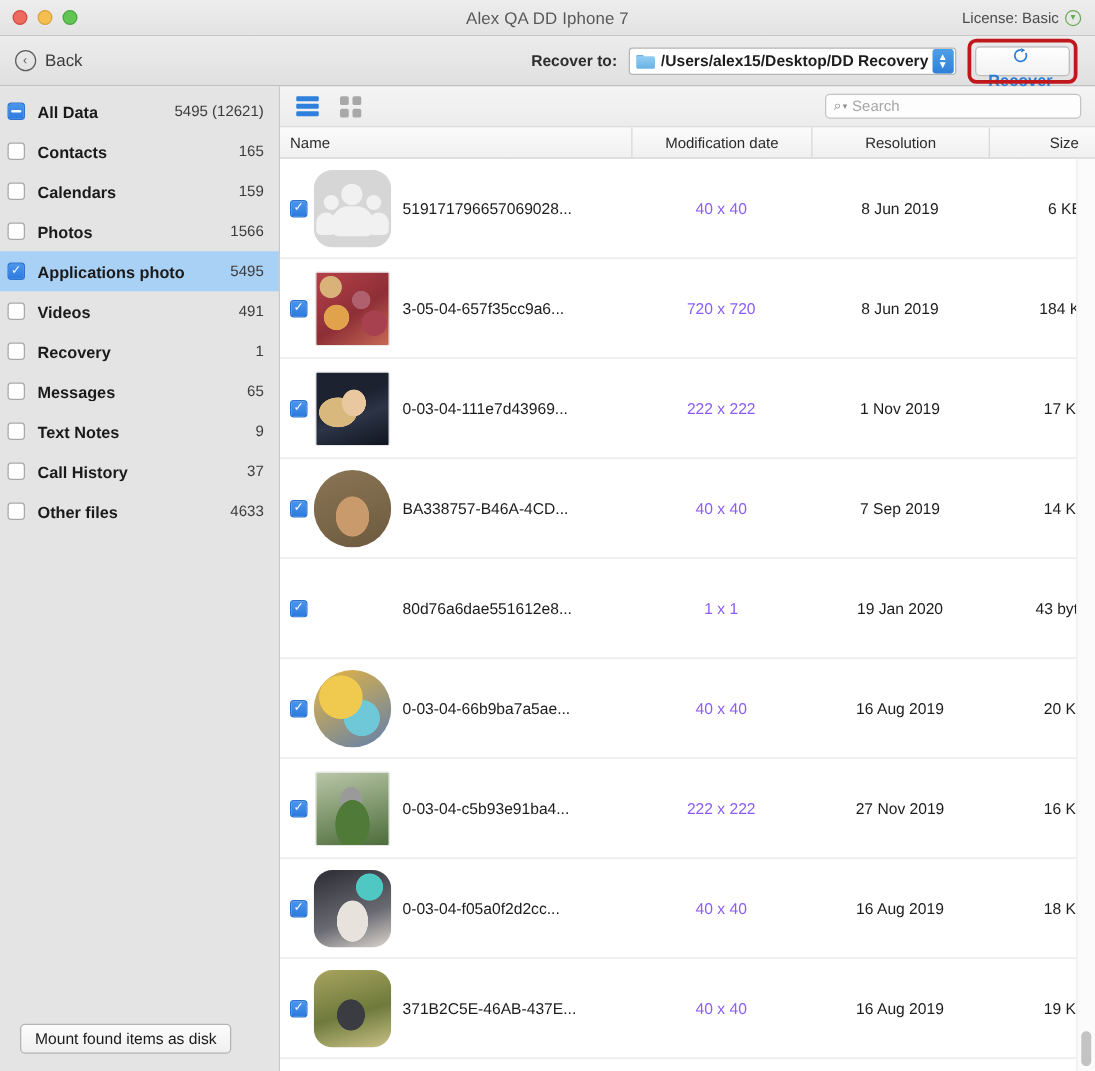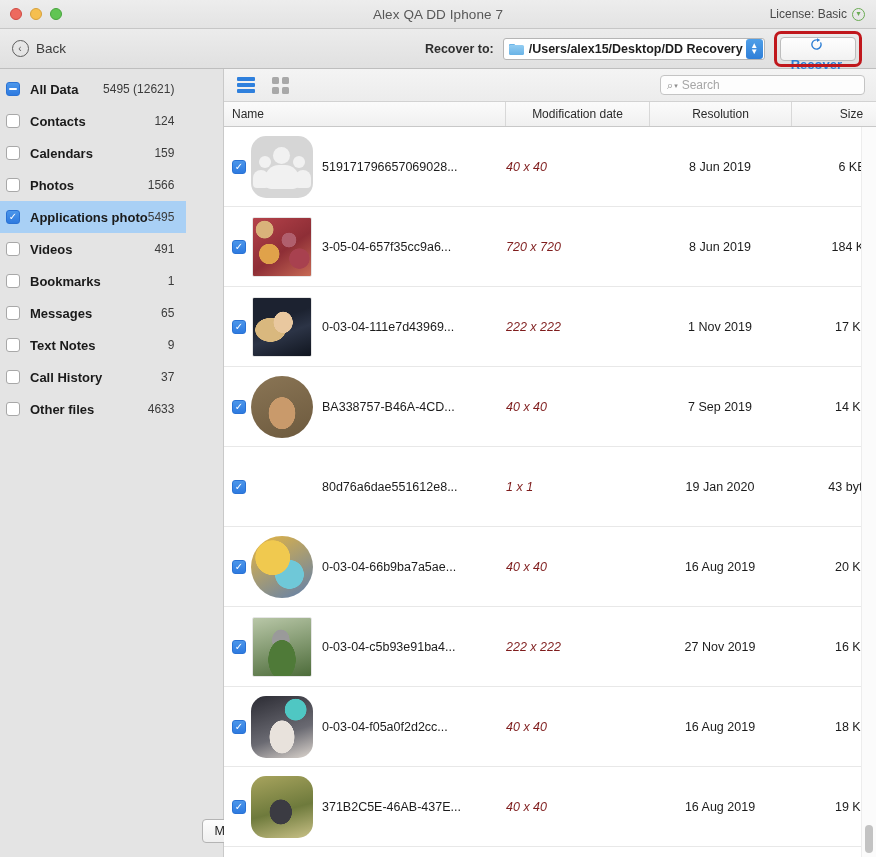--- a/index.html
+++ b/index.html
@@ -130,21 +130,21 @@
   }
 
   
   .body { flex: 1 1 auto; display: flex; min-height: 0; }
 
   
   .sidebar {
     width: 224px; min-width: 224px;
     background: #e4e4e4;
     border-right: 1px solid #c9c9c9;
-    display: flex; flex-direction: row;
+    display: flex; flex-direction: column;
     padding-top: 4px;
     position: relative;
   }
   .side-item {
     height: 32px;
     display: flex; align-items: center;
     padding: 0 12px 0 6px;
     cursor: default;
   }
   .side-item.selected { background: #a9d0f5; }
@@ -267,21 +267,21 @@
   }
   .thumb { width: 62px; height: 62px; overflow: hidden; position: relative; }
   .thumb.sq { border-radius: 2px; border: 1px solid #e6e6e6; width: 60px; height: 60px; }
   .thumb.rsq { border-radius: 15px; }
   .thumb.circ { border-radius: 50%; }
   .fname {
     font-size: 12.5px; color: #1c1c1c;
     white-space: nowrap; overflow: hidden; text-overflow: clip;
     flex: 1 1 auto; padding-left: 4px;
   }
-  .cell-res  { width: 142px; flex: 0 0 142px; font-size: 12.5px; color: #7f1d1d; font-style: italic; }
+  .cell-res  { width: 142px; flex: 0 0 142px; text-align: center; font-size: 12.5px; color: #8b5cf6; }
   .cell-date { width: 144px; flex: 0 0 144px; text-align: center; font-size: 12.5px; color: #1c1c1c; }
   .cell-size { width: 120px; flex: 0 0 120px; text-align: center; font-size: 12.5px; color: #1c1c1c; }
   .cell-tail { flex: 1 1 auto; }
 
   
   .art { position: absolute; inset: 0; }
   .art-contacts { background: #d6d6d6; }
   .art-contacts .g1, .art-contacts .g2, .art-contacts .g3, .art-contacts .g4 {
     position: absolute; background: #f1f1f1; border-radius: 50%;
   }
@@ -404,21 +404,21 @@
           <div class="side-item">
             <span class="cbox indeterminate">
               <span class="mark minus"></span>
             </span>
             <span class="side-label">All Data</span>
             <span class="side-count">5495 (12621)</span>
           </div>
           <div class="side-item">
             <span class="cbox "></span>
             <span class="side-label">Contacts</span>
-            <span class="side-count">124</span>
+            <span class="side-count">165</span>
           </div>
           <div class="side-item">
             <span class="cbox "></span>
             <span class="side-label">Calendars</span>
             <span class="side-count">159</span>
           </div>
           <div class="side-item">
             <span class="cbox "></span>
             <span class="side-label">Photos</span>
             <span class="side-count">1566</span>
@@ -430,21 +430,21 @@
             <span class="side-label">Applications photo</span>
             <span class="side-count">5495</span>
           </div>
           <div class="side-item">
             <span class="cbox "></span>
             <span class="side-label">Videos</span>
             <span class="side-count">491</span>
           </div>
           <div class="side-item">
             <span class="cbox "></span>
-            <span class="side-label">Bookmarks</span>
+            <span class="side-label">Recovery</span>
             <span class="side-count">1</span>
           </div>
           <div class="side-item">
             <span class="cbox "></span>
             <span class="side-label">Messages</span>
             <span class="side-count">65</span>
           </div>
           <div class="side-item">
             <span class="cbox "></span>
             <span class="side-label">Text Notes</span>

